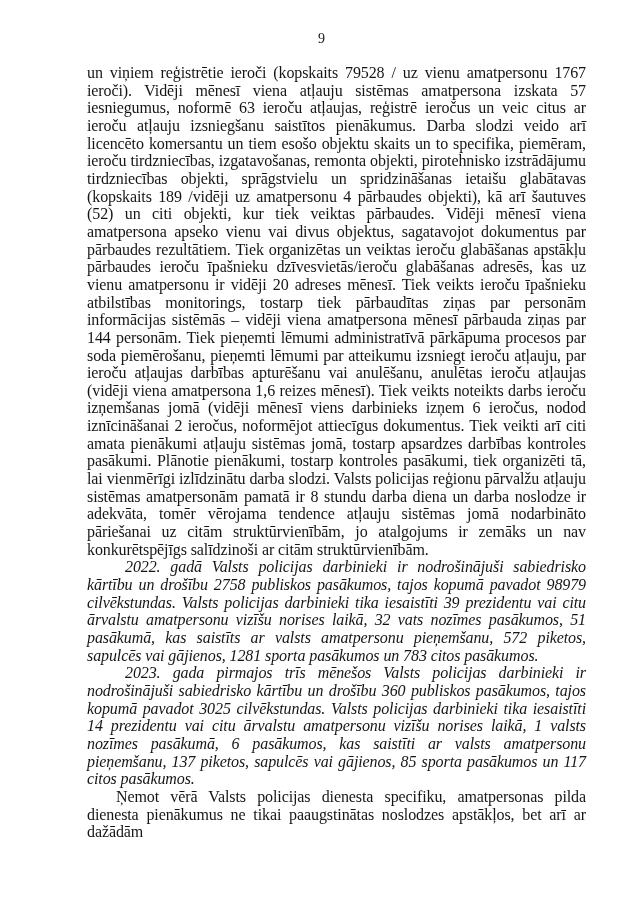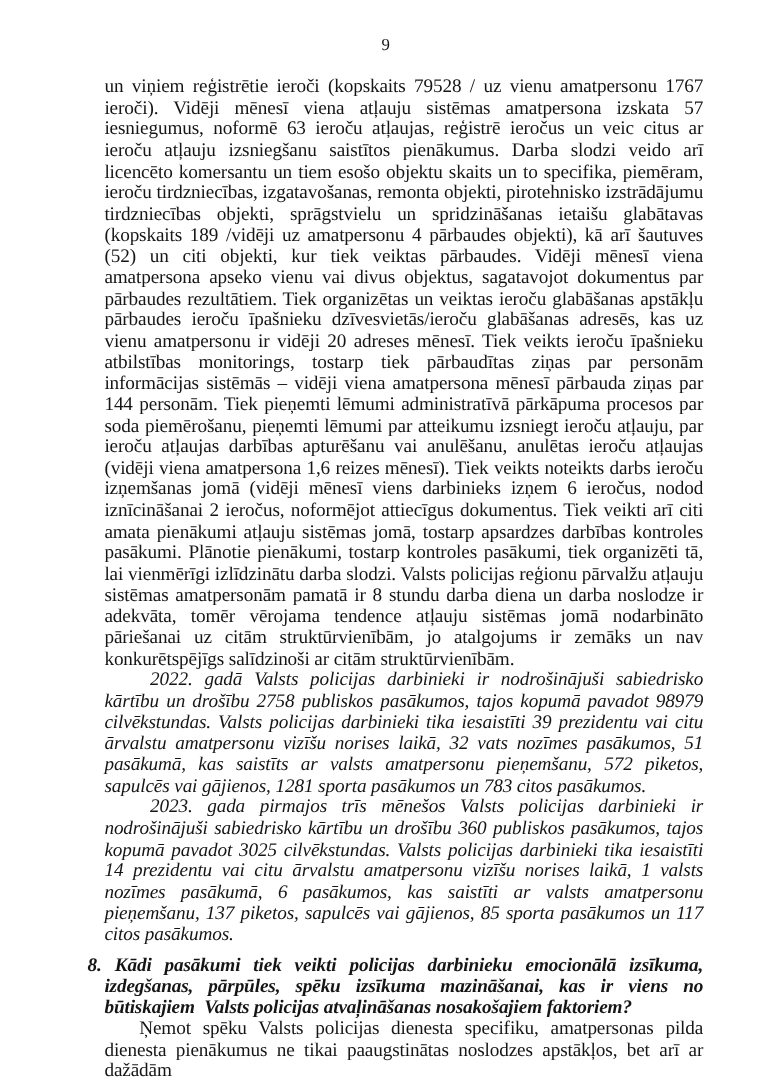--- a/index.html
+++ b/index.html
@@ -60,19 +60,18 @@
   <div class="page-number">9</div>
 
   <div class="content">
 
     <p>un viņiem reģistrētie ieroči (kopskaits 79528 / uz vienu amatpersonu 1767 ieroči). Vidēji mēnesī viena atļauju sistēmas amatpersona izskata 57 iesniegumus, noformē 63 ieroču atļaujas, reģistrē ieročus un veic citus ar ieroču atļauju izsniegšanu saistītos pienākumus. Darba slodzi veido arī licencēto komersantu un tiem esošo objektu skaits un to specifika, piemēram, ieroču tirdzniecības, izgatavošanas, remonta objekti, pirotehnisko izstrādājumu tirdzniecības objekti, sprāgstvielu un spridzināšanas ietaišu glabātavas (kopskaits 189 /vidēji uz amatpersonu 4 pārbaudes objekti), kā arī šautuves (52) un citi objekti, kur tiek veiktas pārbaudes. Vidēji mēnesī viena amatpersona apseko vienu vai divus objektus, sagatavojot dokumentus par pārbaudes rezultātiem. Tiek organizētas un veiktas ieroču glabāšanas apstākļu pārbaudes ieroču īpašnieku dzīvesvietās/ieroču glabāšanas adresēs, kas uz vienu amatpersonu ir vidēji 20 adreses mēnesī. Tiek veikts ieroču īpašnieku atbilstības monitorings, tostarp tiek pārbaudītas ziņas par personām informācijas sistēmās – vidēji viena amatpersona mēnesī pārbauda ziņas par 144 personām. Tiek pieņemti lēmumi administratīvā pārkāpuma procesos par soda piemērošanu, pieņemti lēmumi par atteikumu izsniegt ieroču atļauju, par ieroču atļaujas darbības apturēšanu vai anulēšanu, anulētas ieroču atļaujas (vidēji viena amatpersona 1,6 reizes mēnesī). Tiek veikts noteikts darbs ieroču izņemšanas jomā (vidēji mēnesī viens darbinieks izņem 6 ieročus, nodod iznīcināšanai 2 ieročus, noformējot attiecīgus dokumentus. Tiek veikti arī citi amata pienākumi atļauju sistēmas jomā, tostarp apsardzes darbības kontroles pasākumi. Plānotie pienākumi, tostarp kontroles pasākumi, tiek organizēti tā, lai vienmērīgi izlīdzinātu darba slodzi. Valsts policijas reģionu pārvalžu atļauju sistēmas amatpersonām pamatā ir 8 stundu darba diena un darba noslodze ir adekvāta, tomēr vērojama tendence atļauju sistēmas jomā nodarbināto pāriešanai uz citām struktūrvienībām, jo atalgojums ir zemāks un nav konkurētspējīgs salīdzinoši ar citām struktūrvienībām.</p>
 
     <p class="indent-lg">2022. gadā Valsts policijas darbinieki ir nodrošinājuši sabiedrisko kārtību un drošību 2758 publiskos pasākumos, tajos kopumā pavadot 98979 cilvēkstundas. Valsts policijas darbinieki tika iesaistīti 39 prezidentu vai citu ārvalstu amatpersonu vizīšu norises laikā, 32 vats nozīmes pasākumos, 51 pasākumā, kas saistīts ar valsts amatpersonu pieņemšanu, 572 piketos, sapulcēs vai gājienos, 1281 sporta pasākumos un 783 citos pasākumos.</p>
 
     <p class="indent-lg">2023. gada pirmajos trīs mēnešos Valsts policijas darbinieki ir nodrošinājuši sabiedrisko kārtību un drošību 360 publiskos pasākumos, tajos kopumā pavadot 3025 cilvēkstundas. Valsts policijas darbinieki tika iesaistīti 14 prezidentu vai citu ārvalstu amatpersonu vizīšu norises laikā, 1 valsts nozīmes pasākumā, 6 pasākumos, kas saistīti ar valsts amatpersonu pieņemšanu, 137 piketos, sapulcēs vai gājienos, 85 sporta pasākumos un 117 citos pasākumos.</p>
 
-    <p class="question"><span>8.</span> <span>Kādi pasākumi tiek veikti policijas darbinieku emocionālā izsīkuma, izdegšanas, pārpūles, spēku izsīkuma mazināšanai, kas ir viens no būtiskajiem&nbsp; Valsts policijas atvaļināšanas nosakošajiem faktoriem?</span></p>
 
-    <p class="indent-md force-last-justify">Ņemot spēku Valsts policijas dienesta specifiku, amatpersonas pilda dienesta pienākumus ne tikai paaugstinātas noslodzes apstākļos, bet arī ar dažādām</p>
+    <p class="indent-md force-last-justify">Ņemot vērā Valsts policijas dienesta specifiku, amatpersonas pilda dienesta pienākumus ne tikai paaugstinātas noslodzes apstākļos, bet arī ar dažādām</p>
 
   </div>
 
 </div>
 
 </body></html>

